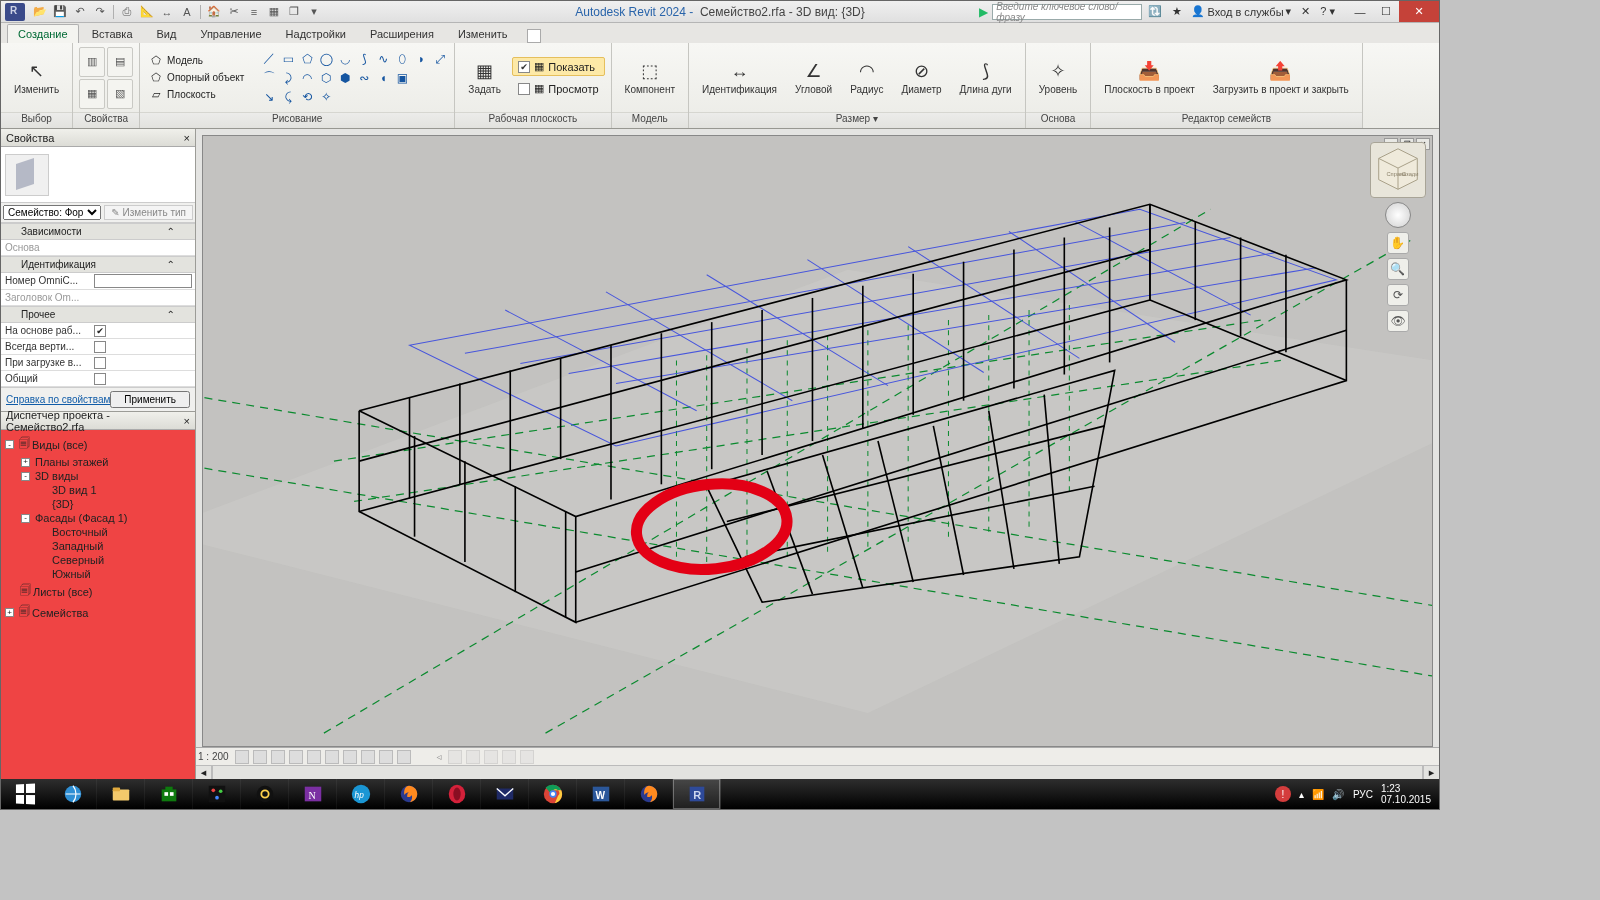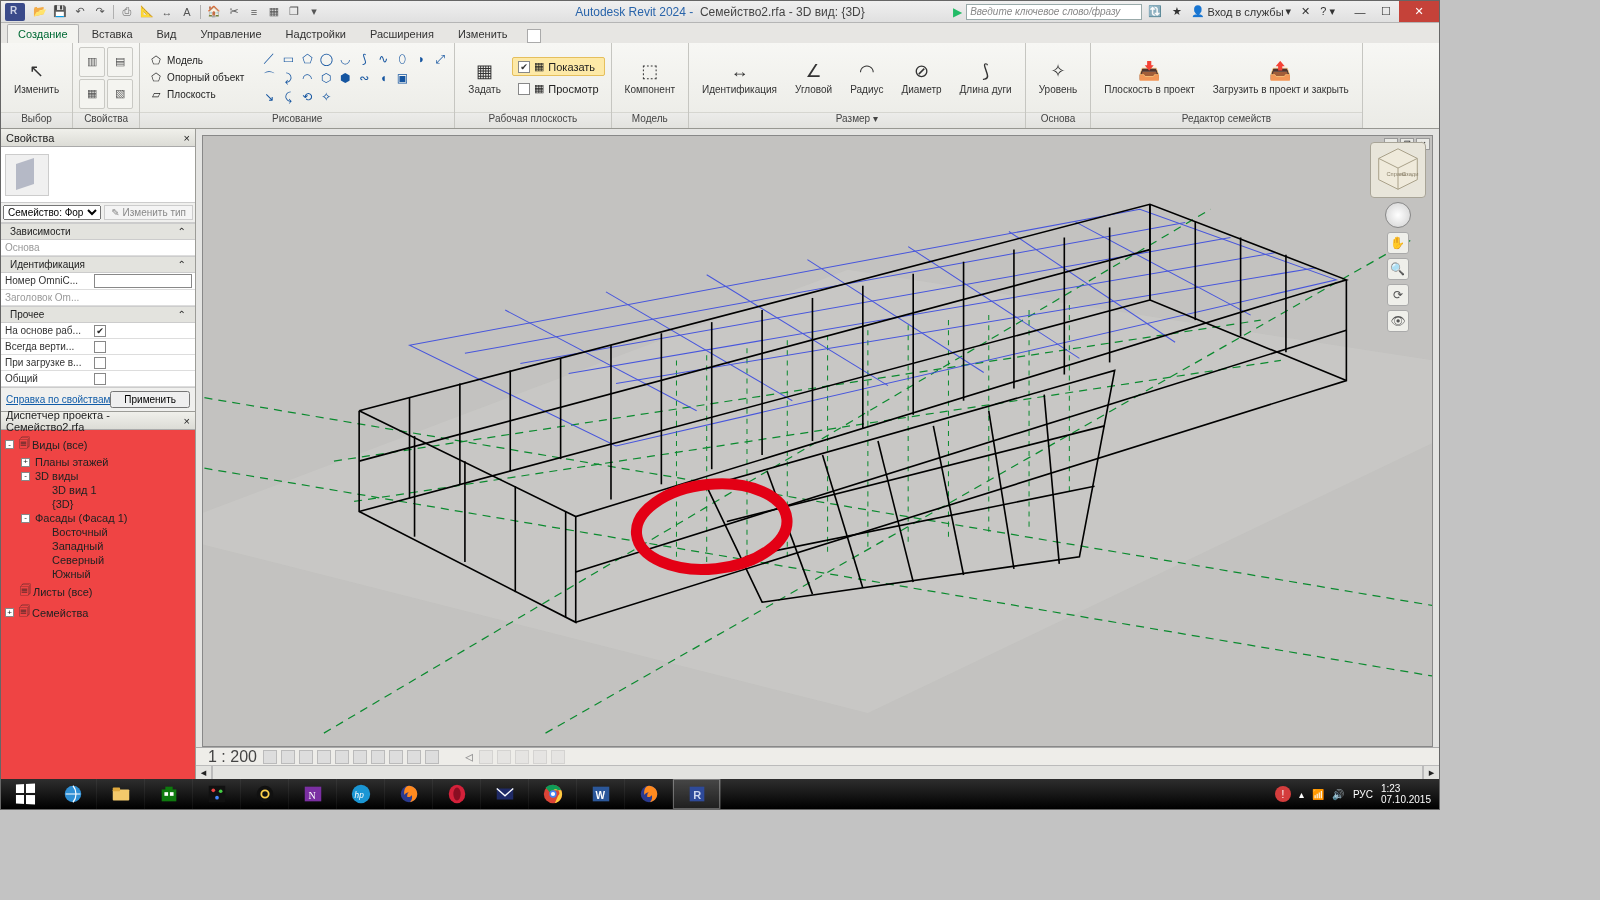--- a/index.html
+++ b/index.html
@@ -8,21 +8,21 @@
   
   .titlebar{height:22px;background:linear-gradient(#f0f0f0,#e0e0e0);display:flex;align-items:center;position:relative;border-bottom:1px solid #b5b5b5}
   .qat{display:flex;align-items:center;gap:2px;padding:0 4px}
   .qat .r-logo{width:20px;height:18px;background:#3a4a8a;border-radius:2px;position:relative;margin-right:4px}
   .qat .r-logo:before{content:"R";color:#ccd1e4;font-weight:bold;font-size:10px;position:absolute;top:2px;left:5px}
   .qbtn{width:18px;height:18px;display:flex;align-items:center;justify-content:center;color:#555;font-size:11px;border-radius:2px}
   .qsep{width:1px;height:14px;background:#b0b0b0;margin:0 2px}
   .title-text{position:absolute;left:0;right:0;text-align:center;font-size:12px;color:#444;pointer-events:none}
   .title-text .blue{color:#2964aa}
   .title-right{margin-left:auto;display:flex;align-items:center;gap:2px;height:100%}
-  .search-box{width:176px;height:16px;border:1px solid #9aa;background:#fff;font-size:10px;color:#888;padding:0 3px;font-style:italic;display:flex;align-items:center}
+  .search-box{width:150px;height:16px;border:1px solid #9aa;background:#fff;font-size:10px;color:#888;padding:0 3px;font-style:italic;display:flex;align-items:center}
   .tlink{font-size:11px;color:#333;padding:0 4px;display:flex;align-items:center;gap:2px}
   .winbtns{display:flex;height:100%;margin-left:6px}
   .winbtn{width:26px;height:100%;display:flex;align-items:center;justify-content:center;color:#333}
   .winbtn.close{background:#c54239;color:#fff;width:40px}
   
   .tabs{height:20px;background:#e7e6e3;display:flex;align-items:flex-end;padding:0 6px;gap:2px}
   .tab{padding:3px 10px;font-size:11px;color:#333;border:1px solid transparent;border-bottom:none}
   .tab.active{background:#f4f4f0;border-color:#b0b0b0;border-radius:2px 2px 0 0;color:#006a35;font-weight:500}
   .tabs .square{width:14px;height:14px;border:1px solid #aaa;background:#fff;margin-left:6px}
   
@@ -45,21 +45,21 @@
   .left-col{width:195px;display:flex;flex-direction:column;background:#e9e9e6;border-right:1px solid #9c9c97}
   .pal-title{height:18px;background:linear-gradient(#f0f0eb,#dcdcd6);border-bottom:1px solid #aaa;display:flex;align-items:center;padding:0 5px;font-size:11px}
   .pal-title .x{margin-left:auto;cursor:pointer}
   .props-preview{height:56px;background:#fff;border-bottom:1px solid #ccc;display:flex;align-items:center;padding:4px;gap:6px}
   .props-preview .thumb{width:44px;height:42px;background:#f0f0f0;border:1px solid #ccc;position:relative}
   .props-preview .thumb:after{content:"";position:absolute;left:10px;top:6px;width:18px;height:26px;background:#b5b9c6;transform:skewY(-18deg)}
   .type-row{display:flex;padding:2px;background:#f0f0ee;border-bottom:1px solid #ccc;gap:3px}
   .type-row select{flex:1;font-size:10px}
   .type-row button{font-size:10px;color:#888;background:#f4f4f4;border:1px solid #ccc}
   .pgrid{flex:0 0 auto;}
-  .pgrid .ghead{background:#e3e3de;padding:2px 9px;font-size:10px;border-top:1px solid #ccc;border-bottom:1px solid #ccc;display:flex;align-items:center}
+  .pgrid .ghead{background:#e3e3de;padding:2px 20px;font-size:10px;border-top:1px solid #ccc;border-bottom:1px solid #ccc;display:flex;align-items:center}
   .pgrid .grow{display:flex;font-size:10px;border-bottom:1px solid #ddd;background:#fff}
   .pgrid .grow .gl{width:90px;padding:2px 4px;overflow:hidden;white-space:nowrap;text-overflow:ellipsis;color:#333}
   .pgrid .grow.ro .gl{color:#999}
   .pgrid .grow .gv{flex:1;padding:1px 3px;display:flex;align-items:center}
   .pinput{width:100%;height:14px;border:1px solid #888;background:#fff}
   .pchk{width:12px;height:12px;border:1px solid #888;background:#fff;display:flex;align-items:center;justify-content:center;font-size:9px}
   .help-row{display:flex;align-items:center;padding:3px 5px;font-size:10px;background:#f0f0ee;border-top:1px solid #ccc}
   .help-row a{color:#105ca8;text-decoration:underline}
   .help-row button{margin-left:auto;font-size:10px;padding:1px 12px}
   .browser{flex:1;background:#ef4444;display:flex;flex-direction:column;min-height:0;border-top:1px solid #9c9c97}
@@ -70,21 +70,21 @@
   .tree .ind1{padding-left:18px}.tree .ind2{padding-left:34px}
   .view-wrap{flex:1;display:flex;flex-direction:column;position:relative;background:#e4e4e2}
   .view-area{flex:1;margin:6px 6px 0 6px;background:#c3c2c0;border:1px solid #888;position:relative;overflow:hidden}
   .doc-ctrl{position:absolute;top:2px;right:2px;display:flex;gap:2px}
   .doc-ctrl span{width:14px;height:12px;background:#e8e8e4;border:1px solid #999;font-size:8px;display:flex;align-items:center;justify-content:center}
   .view-svg{width:100%;height:100%}
   .nav-tools{position:absolute;top:6px;right:6px;display:flex;flex-direction:column;gap:4px;align-items:center}
   .cube{width:56px;height:56px;background:#e8e5da;border:1px solid #a8a497;border-radius:4px;position:relative}
   .steer{width:26px;height:26px;border:1px solid #888;border-radius:50%;background:radial-gradient(#fff,#cfcfcf)}
   .ntool{width:22px;height:22px;border:1px solid #aaa;border-radius:3px;background:#efefea;display:flex;align-items:center;justify-content:center;font-size:12px;color:#555}
-  .viewbar{height:18px;background:#eeede9;border-top:1px solid #aaa;display:flex;align-items:center;padding:0 12px;gap:6px;font-size:16px;color:#444}
+  .viewbar{height:18px;background:#eeede9;border-top:1px solid #aaa;display:flex;align-items:center;padding:0 2px;gap:6px;font-size:10px;color:#444}
   .viewbar .slot{display:flex;align-items:center;gap:4px}
   .vicon{width:14px;height:14px;background:#ddd;border:1px solid #bbb}
   .hscroll{height:14px;background:#e3e3e0;border-top:1px solid #bbb;display:flex}
   .hscroll .track{flex:1;background:#e3e3e0;border-left:1px solid #bbb;border-right:1px solid #bbb;position:relative}
   .statusbar{height:20px;background:linear-gradient(#f2f1ee,#dedad1);border-top:1px solid #a5a39d;display:flex;align-items:center;padding:0 6px;font-size:11px;color:#333;gap:8px}
   .statusbar .right{margin-left:auto;display:flex;align-items:center;gap:6px}
   .sicon{width:16px;height:14px;display:flex;align-items:center;justify-content:center;color:#555;font-size:11px}
   
   .taskbar{height:30px;background:linear-gradient(#2e2e2e,#000);display:flex;align-items:stretch}
   .tb-btn{width:48px;display:flex;align-items:center;justify-content:center;border-right:1px solid rgba(255,255,255,0.05)}

